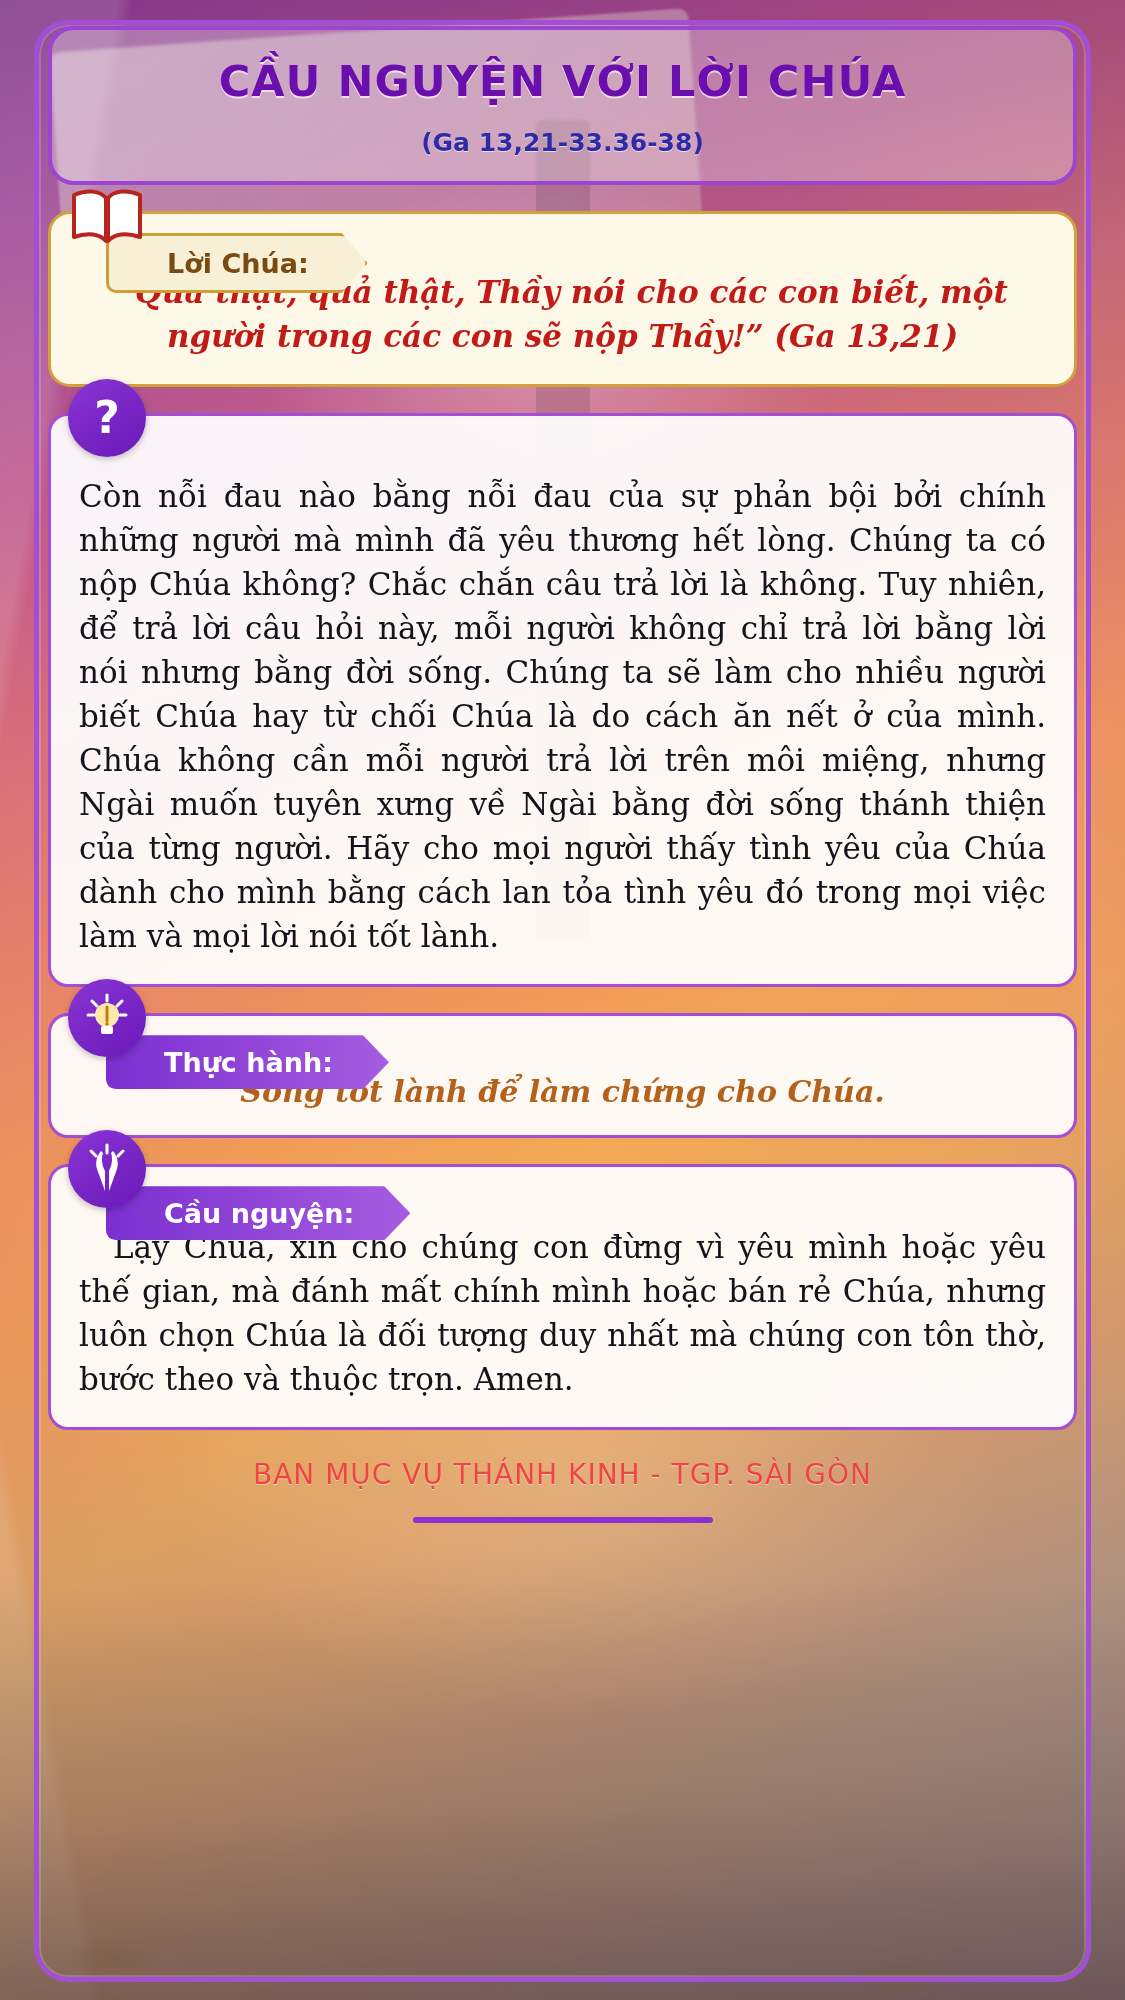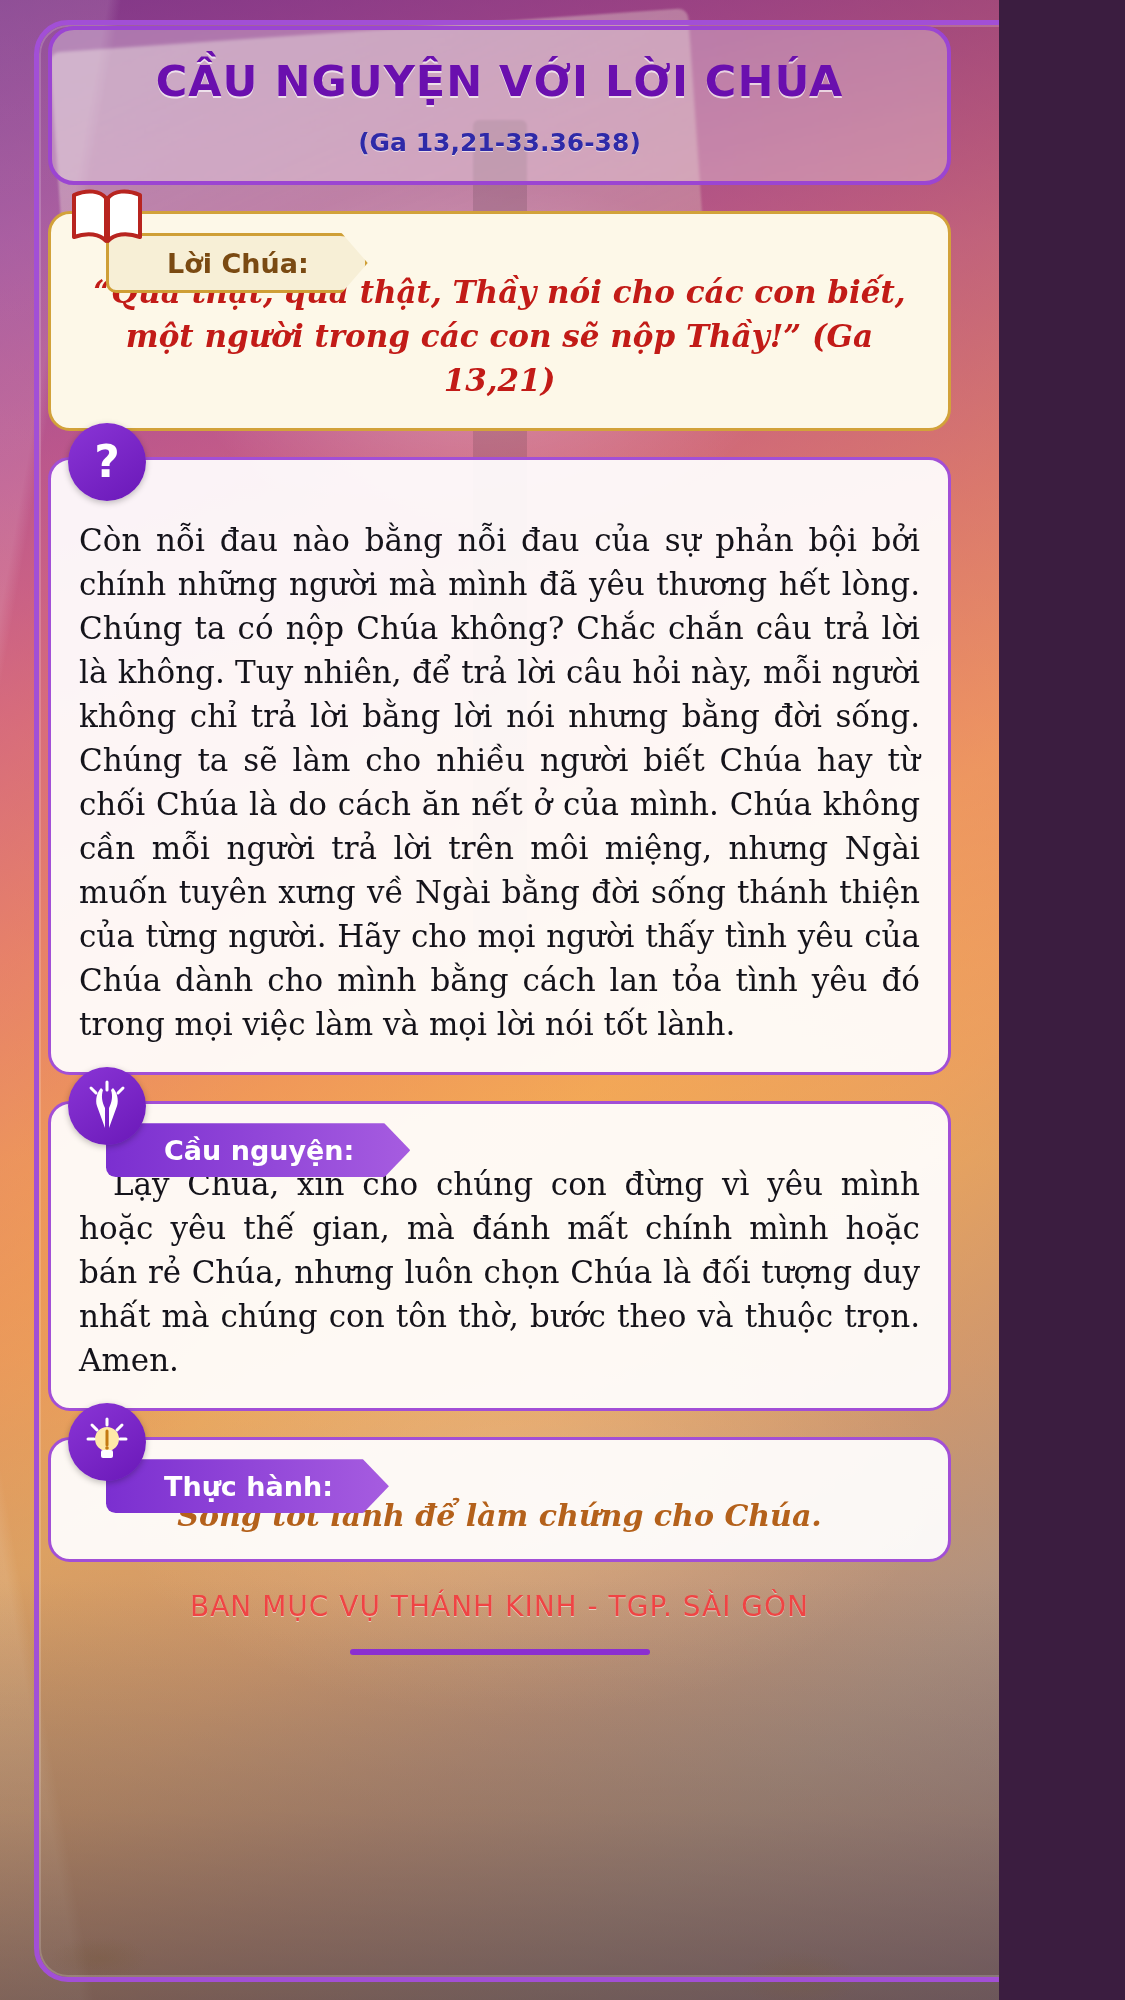--- a/index.html
+++ b/index.html
@@ -10,21 +10,21 @@
     width: 1125px;
     height: 2000px;
     font-family: "DejaVu Sans", sans-serif;
     overflow: hidden;
     background: #3b1d40;
   }
 
   
   .poster {
     position: relative;
-    width: 999px;
+    width: 1125px;
     height: 2000px;
     overflow: hidden;
   }
   .bg {
     position: absolute;
     inset: 0;
     background:
       linear-gradient(180deg,
         rgba(120,40,120,0.55) 0%,
         rgba(150,60,140,0.45) 12%,
@@ -188,20 +188,21 @@
   .card.word {
     background: #fdf8e8;
     border-color: #d2a23a;
     padding: 56px 30px 26px 30px;
   }
   .card.msg,
   .card.pray,
   .card.practice {
     background: rgba(255,255,255,0.93);
     padding: 58px 28px 26px 28px;
+    border-radius: 20px;
   }
 
   
   .ribbon {
     position: absolute;
     left: 58px;
     top: -22px;
     height: 54px;
     display: flex;
     align-items: center;
@@ -342,36 +343,20 @@
         <p class="verse">“Quả thật, quả thật, Thầy nói cho các con biết, một người trong các con sẽ nộp Thầy!” (Ga 13,21)</p>
       </div>
     </div>
 
     <div class="section">
       <div class="badge purple">
         <span class="glyph">?</span>
       </div>
       <div class="card msg">
         <p class="body-text">Còn nỗi đau nào bằng nỗi đau của sự phản bội bởi chính những người mà mình đã yêu thương hết lòng. Chúng ta có nộp Chúa không? Chắc chắn câu trả lời là không. Tuy nhiên, để trả lời câu hỏi này, mỗi người không chỉ trả lời bằng lời nói nhưng bằng đời sống. Chúng ta sẽ làm cho nhiều người biết Chúa hay từ chối Chúa là do cách ăn nết ở của mình. Chúa không cần mỗi người trả lời trên môi miệng, nhưng Ngài muốn tuyên xưng về Ngài bằng đời sống thánh thiện của từng người. Hãy cho mọi người thấy tình yêu của Chúa dành cho mình bằng cách lan tỏa tình yêu đó trong mọi việc làm và mọi lời nói tốt lành.</p>
-      </div>
-    </div>
-
-    <div class="section">
-      <div class="badge purple">
-        <svg width="48" height="52" viewBox="0 0 48 52" aria-hidden="true">
-          <path d="M22 48 L14 26 C12 20, 14 12, 18 8 L20 10 C18 16, 19 22, 22 28 Z" fill="#ffffff"></path>
-          <path d="M26 48 L34 26 C36 20, 34 12, 30 8 L28 10 C30 16, 29 22, 26 28 Z" fill="#ffffff"></path>
-          <line x1="24" y1="2" x2="24" y2="10" stroke="#ffffff" stroke-width="3" stroke-linecap="round"></line>
-          <line x1="8" y1="8" x2="13" y2="13" stroke="#ffffff" stroke-width="3" stroke-linecap="round"></line>
-          <line x1="40" y1="8" x2="35" y2="13" stroke="#ffffff" stroke-width="3" stroke-linecap="round"></line>
-        </svg>
-      </div>
-      <div class="ribbon purple">Cầu nguyện:</div>
-      <div class="card pray">
-        <p class="body-text indent">Lạy Chúa, xin cho chúng con đừng vì yêu mình hoặc yêu thế gian, mà đánh mất chính mình hoặc bán rẻ Chúa, nhưng luôn chọn Chúa là đối tượng duy nhất mà chúng con tôn thờ, bước theo và thuộc trọn. Amen.</p>
       </div>
     </div>
 
     <div class="section">
       <div class="badge purple">
         <svg width="46" height="50" viewBox="0 0 46 50" aria-hidden="true">
           <circle cx="23" cy="22" r="12" fill="#ffe9a8"></circle>
           <rect x="17" y="33" width="12" height="8" rx="2" fill="#ffffff"></rect>
           <line x1="23" y1="14" x2="23" y2="28" stroke="#c47a10" stroke-width="3" stroke-linecap="round"></line>
           <circle cx="23" cy="31" r="1.8" fill="#c47a10"></circle>
@@ -381,19 +366,35 @@
           <line x1="8" y1="8" x2="13" y2="13" stroke="#ffffff" stroke-width="3" stroke-linecap="round"></line>
           <line x1="38" y1="8" x2="33" y2="13" stroke="#ffffff" stroke-width="3" stroke-linecap="round"></line>
         </svg>
       </div>
       <div class="ribbon purple">Thực hành:</div>
       <div class="card practice">
         <p class="practice-text">Sống tốt lành để làm chứng cho Chúa.</p>
       </div>
     </div>
 
+    <div class="section">
+      <div class="badge purple">
+        <svg width="48" height="52" viewBox="0 0 48 52" aria-hidden="true">
+          <path d="M22 48 L14 26 C12 20, 14 12, 18 8 L20 10 C18 16, 19 22, 22 28 Z" fill="#ffffff"></path>
+          <path d="M26 48 L34 26 C36 20, 34 12, 30 8 L28 10 C30 16, 29 22, 26 28 Z" fill="#ffffff"></path>
+          <line x1="24" y1="2" x2="24" y2="10" stroke="#ffffff" stroke-width="3" stroke-linecap="round"></line>
+          <line x1="8" y1="8" x2="13" y2="13" stroke="#ffffff" stroke-width="3" stroke-linecap="round"></line>
+          <line x1="40" y1="8" x2="35" y2="13" stroke="#ffffff" stroke-width="3" stroke-linecap="round"></line>
+        </svg>
+      </div>
+      <div class="ribbon purple">Cầu nguyện:</div>
+      <div class="card pray">
+        <p class="body-text indent">Lạy Chúa, xin cho chúng con đừng vì yêu mình hoặc yêu thế gian, mà đánh mất chính mình hoặc bán rẻ Chúa, nhưng luôn chọn Chúa là đối tượng duy nhất mà chúng con tôn thờ, bước theo và thuộc trọn. Amen.</p>
+      </div>
+    </div>
+
     <div class="footer">
       <div class="footer-text">BAN MỤC VỤ THÁNH KINH - TGP. SÀI GÒN</div>
       <div class="footer-rule"></div>
     </div>
 
   </div>
 </div>
 
 </body></html>

